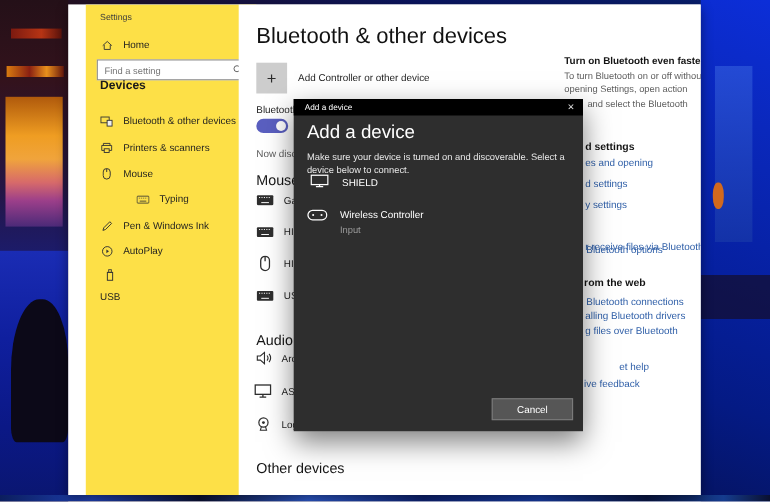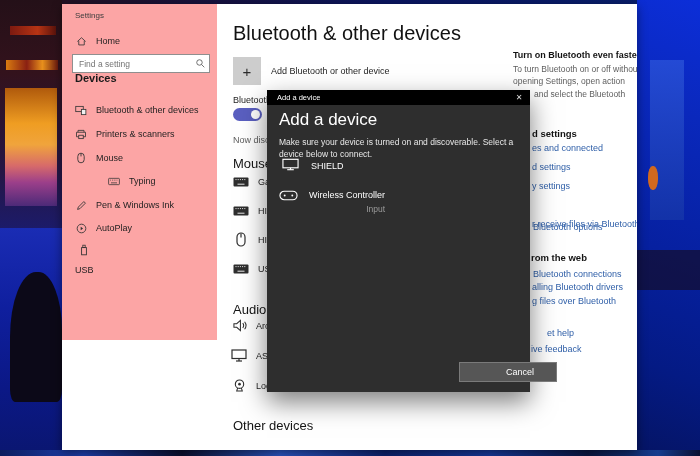--- a/index.html
+++ b/index.html
@@ -20,21 +20,21 @@
   .wp-right{left:637px;top:0;width:63px;height:456px;
     background:linear-gradient(200deg,#0c2ed8 0%,#0a28bc 25%,#0620a0 55%,#041a84 80%,#051464 100%);}
   .wp-right-panel{left:650px;top:60px;width:34px;height:160px;background:linear-gradient(180deg,#2a52d8,#1636a8);opacity:.8;}
   .wp-right-orange{left:648px;top:166px;width:10px;height:24px;border-radius:45%;background:#d2691e;}
   .wp-right-dark{left:637px;top:250px;width:63px;height:40px;background:#160c20;opacity:.65;}
   .wp-bottom{left:0;top:450px;width:700px;height:6px;
     background:linear-gradient(90deg,#0b1e5e 0%,#1e3fae 12%,#0a1030 26%,#2b56c4 40%,#0d2270 55%,#163a9e 70%,#0a1744 84%,#153c8e 94%,#0a1030 100%);}
   
   .window{left:62px;top:4px;width:575px;height:446px;background:#ffffff;overflow:hidden;
     box-shadow:0 3px 10px rgba(0,0,0,.45);}
-  .sidebar{left:0;top:0;width:155px;height:336px;background:#fca5a5;}
+  .sidebar{left:16px;top:0;width:155px;height:446px;background:#fde047;}
   .app-title{left:13px;top:7px;font-size:8px;color:#3c3c3c;}
   .win-btns{left:503px;top:3px;display:flex;}
   .win-btn{width:24px;height:18px;display:flex;align-items:center;justify-content:center;color:#6b6b6b;font-size:9px;}
   .min-bar{width:7px;height:1px;background:#6b6b6b;}
   .max-box{width:7px;height:6px;border:1px solid #6b6b6b;}
   .srow{display:flex;align-items:center;gap:9px;color:#1f1f1f;font-size:9px;}
   .srow .ic{width:12px;height:12px;display:flex;align-items:center;justify-content:center;color:#333;}
   .searchbox{left:10px;top:50px;width:136px;height:17px;background:#fff;border:1px solid #8f8f8f;display:flex;align-items:center;}
   .searchbox input{border:0;outline:0;flex:1;font-size:8.5px;font-family:"Liberation Sans",sans-serif;color:#444;padding:0 0 0 6px;background:transparent;}
   .searchbox .mag{width:14px;height:12px;color:#555;}
@@ -63,23 +63,23 @@
   .dialog{left:267px;top:90px;width:263px;height:302px;background:#2e2e2e;z-index:10;
     box-shadow:0 10px 24px rgba(0,0,0,.5);color:#fff;}
   .dlg-titlebar{position:absolute;left:0;top:0;width:263px;height:15px;background:#000;display:flex;align-items:center;}
   .dlg-title{font-size:7.5px;color:#fff;margin-left:10px;flex:1;}
   .dlg-close{width:22px;height:15px;display:flex;align-items:center;justify-content:center;font-size:8px;color:#ddd;}
   .dlg-h{position:absolute;left:12px;top:20px;font-size:17px;font-weight:300;color:#fff;}
   .dlg-p{position:absolute;left:12px;top:47px;width:243px;font-size:8.5px;line-height:11.5px;color:#e8e8e8;}
   .dlg-row{position:absolute;display:flex;gap:10px;color:#fff;}
   .dlg-row .ic{width:22px;display:flex;justify-content:center;align-items:flex-start;color:#fff;}
   .dlg-name{font-size:9px;color:#fff;}
-  .dlg-sub{font-size:8.5px;color:#9a9a9a;margin-top:2px;text-align:right;}
-  .cancel{position:absolute;left:192px;top:272px;width:72px;height:18px;background:#565656;border:1px solid #7a7a7a;
-    display:flex;align-items:center;justify-content:center;font-size:9px;color:#fff;padding-left:24px;}
+  .dlg-sub{font-size:8.5px;color:#9a9a9a;margin-top:2px;}
+  .cancel{position:absolute;left:180px;top:272px;width:72px;height:18px;background:#565656;border:1px solid #7a7a7a;
+    display:flex;align-items:center;justify-content:center;font-size:9px;color:#fff;}
   svg{display:block;}
 </style>
 </head>
 <body>
 
 <div id="screen">
 
   <div class="abs wp-left"></div>
   <div class="abs wp-stripe1"></div>
   <div class="abs wp-stripe2"></div>
@@ -199,21 +199,21 @@
       <div class="win-btn">
           <span>✕</span>
         </div>
     </div>
 
     <div class="abs main">
       <div class="abs h1" style="left:16px;top:18px;">Bluetooth &amp; other devices</div>
 
       <div class="abs addbtn" style="left:16px;top:53px;">
         <span class="plus-sq">+</span>
-        <span class="lbl">Add Bluetooth or other device</span>
+        <span class="lbl">Add Controller or other device</span>
       </div>
 
       <div class="abs lbl" style="left:16px;top:91px;">Bluetooth</div>
       <div class="abs toggle" style="left:16px;top:104px;">
           <span class="knob"></span>
         </div>
       <div class="abs lbl" style="left:53px;top:106px;">On</div>
       <div class="abs lbl gray" style="left:16px;top:131px;">Now discov</div>
 
       <div class="abs sec-h" style="left:16px;top:152px;white-space:nowrap;">Mouse, k</div>
@@ -293,32 +293,32 @@
       <div class="abs sec-h" style="left:16px;top:414px;">Other devices</div>
 
     </div>
 
     <div class="abs rc-title" style="left:451px;top:46px;">Turn on Bluetooth even faster</div>
     <div class="abs rc" style="left:451px;top:60px;">To turn Bluetooth on or off without</div>
     <div class="abs rc" style="left:451px;top:72px;">opening Settings, open action</div>
     <div class="abs rc" style="left:472px;top:85px;">and select the Bluetooth</div>
 
     <div class="abs rc-h" style="left:470px;top:124px;">d settings</div>
-    <div class="abs rc-link" style="left:470px;top:139px;">es and connected</div>
+    <div class="abs rc-link" style="left:470px;top:139px;">es and opening</div>
     <div class="abs rc-link" style="left:470px;top:158px;">d settings</div>
     <div class="abs rc-link" style="left:470px;top:177px;">y settings</div>
     <div class="abs rc-link" style="left:471px;top:196px;margin-top:22px;">Bluetooth options</div>
     <div class="abs rc-link" style="left:470px;top:215px;">r receive files via Bluetooth</div>
 
     <div class="abs rc-h" style="left:469px;top:248px;">rom the web</div>
     <div class="abs rc-link" style="left:471px;top:265px;">Bluetooth connections</div>
     <div class="abs rc-link" style="left:470px;top:278px;">alling Bluetooth drivers</div>
     <div class="abs rc-link" style="left:470px;top:292px;">g files over Bluetooth</div>
 
-    <div class="abs rc-link" style="left:457px;top:324px;margin-left:28px;">et help</div>
+    <div class="abs rc-link" style="left:473px;top:324px;margin-left:28px;">et help</div>
     <div class="abs rc-link" style="left:469px;top:340px;">ive feedback</div>
   </div>
 
   <div class="abs dialog">
     <div class="dlg-titlebar">
       <span class="dlg-title">Add a device</span>
       <span class="dlg-close">
           <span>✕</span>
         </span>
     </div>

